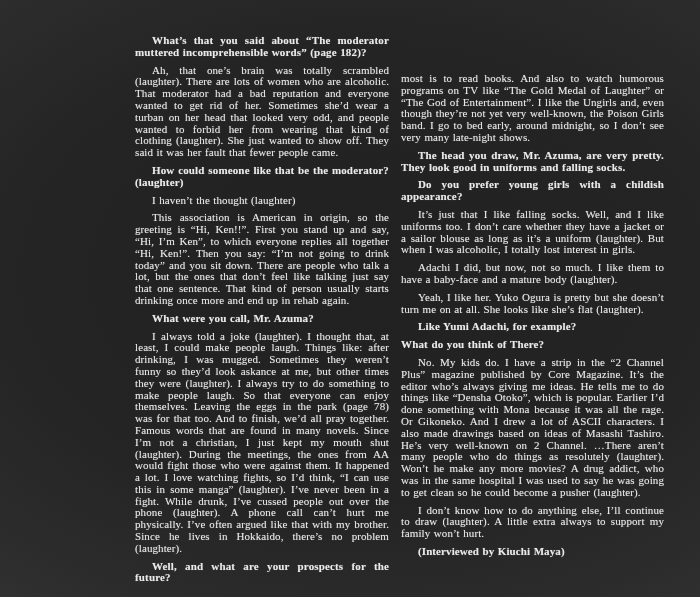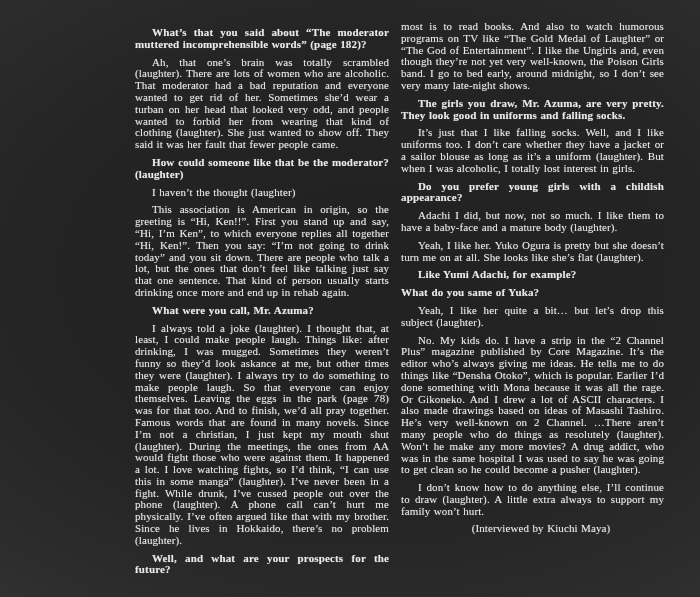--- a/index.html
+++ b/index.html
@@ -12,31 +12,32 @@
     width: 700px;
     height: 597px;
     overflow: hidden;
     background:
       radial-gradient(ellipse 620px 420px at 52% 46%, #212121 0%, #242424 55%, #2c2c2c 85%, #323232 100%);
     font-family: "Liberation Serif", "DejaVu Serif", serif;
     color: #eaeaea;
   }
   .col {
     position: absolute;
-    top: 0;
+    top: 8px;
   }
   .col-left {
     left: 135px;
     width: 254px;
     padding-top: 27px;
   }
   .col-right {
     left: 401px;
     width: 263px;
     padding-top: 21px;
+    margin-top: 44px;
   }
   p.blk {
     margin: 0;
     font-size: 11px;
     line-height: 11.8px;
     text-align: justify;
     text-indent: 17px;
     word-spacing: 0.6px;
     letter-spacing: 0.1px;
     text-shadow: 0 0 1px rgba(235,235,235,0.38);
@@ -45,21 +46,22 @@
     margin-top: 6px;
   }
   p.q {
     font-weight: bold;
     letter-spacing: 0.15px;
   }
   p.no-indent {
     text-indent: 0;
   }
   p.credit {
-    text-align: center;
+    text-align: left;
+    font-weight: bold;
   }
 </style>
 </head>
 <body>
 
 <div class="page">
 
   <div class="col col-left">
     <p class="blk q">What’s that you said about “The moderator muttered incomprehensible words”  (page 182)?</p>
     <p class="blk a">Ah, that one’s brain was totally scrambled (laughter). There are lots of women who are alcoholic.  That moderator had a bad reputation and everyone wanted to get rid of her.  Sometimes she’d wear a turban on her head that looked very odd, and people wanted to forbid her from wearing that kind of clothing (laughter). She just wanted to show off.  They said it was her fault that fewer people came.</p>
@@ -67,26 +69,25 @@
     <p class="blk a">I haven’t the thought (laughter)</p>
     <p class="blk a">This association is American in origin, so the greeting is “Hi, Ken!!”.  First you stand up and say, “Hi, I’m Ken”, to which everyone replies all together “Hi, Ken!”.   Then you say: “I’m not going to drink today” and you sit down. There are people who talk a lot, but the ones that don’t feel like talking just say that one sentence.  That kind of person usually starts drinking once more and end up in rehab again.</p>
     <p class="blk q">What were you call, Mr. Azuma?</p>
     <p class="blk a">I always told a joke (laughter). I thought that, at least, I could make people laugh.  Things like:  after drinking, I was mugged. Sometimes they weren’t funny so they’d look askance at me, but other times they were (laughter).   I always try to do something to make people laugh.  So that everyone can enjoy themselves. Leaving the eggs in the park (page 78) was for that too.  And to finish, we’d all pray together.  Famous words that are found in many novels.  Since I’m not a christian, I just kept my mouth shut (laughter). During the meetings, the ones from AA would fight those who were against them.  It happened a lot.  I love watching fights, so I’d think, “I can use this in some manga” (laughter). I’ve never been in a fight.  While drunk, I’ve cussed people out over the phone (laughter).  A phone call can’t hurt me physically. I’ve often argued like that with my brother.  Since he lives in Hokkaido, there’s no problem (laughter).</p>
     <p class="blk q">Well, and what are your prospects for the future?</p>
 
   </div>
 
   <div class="col col-right">
     <p class="blk a no-indent">most is to read books.  And also to watch humorous programs on TV like “The Gold Medal of Laughter” or “The God of Entertainment”.  I like the Ungirls and, even though they’re not yet very well-known, the Poison Girls band.  I go to bed early, around midnight, so I don’t see very many late-night shows.</p>
-    <p class="blk q">The girls you draw, Mr. Azuma, are very pretty.  They look good in uniforms and falling socks.</p>
+    <p class="blk q">The head you draw, Mr. Azuma, are very pretty.  They look good in uniforms and falling socks.</p>
+    <p class="blk q">Do you prefer young girls with a childish appearance?</p>
     <p class="blk a">It’s just that I like falling socks.  Well, and I like uniforms too. I don’t care whether they have a jacket or a sailor blouse as long as it’s a uniform (laughter).  But when I was alcoholic, I totally lost interest in girls.</p>
-    <p class="blk q">Do you prefer young girls with a childish appearance?</p>
     <p class="blk a">Adachi I did, but now, not so much.  I like them to have a baby-face and a mature body (laughter).</p>
     <p class="blk a">Yeah, I like her. Yuko Ogura is pretty but she doesn’t turn me on at all.  She looks like she’s flat (laughter).</p>
     <p class="blk q">Like Yumi Adachi, for example?</p>
-    <p class="blk q no-indent">What do you same of Yuka?</p>
-    <p class="blk a">Yeah, I like her quite a bit… but let’s drop this subject (laughter).</p>
+    <p class="blk q no-indent">What do you think of There?</p>
     <p class="blk a">No. My kids do.  I have a strip in the “2 Channel Plus” magazine published by Core Magazine. It’s the editor who’s always giving me ideas.  He tells me to do things like “Densha Otoko”, which is popular.  Earlier I’d done something with Mona because it was all the rage. Or Gikoneko. And I drew a lot of ASCII characters.  I also made drawings based on ideas of Masashi Tashiro. He’s very well-known on 2 Channel. …There aren’t many people who do things as resolutely (laughter). Won’t he make any more movies? A drug addict, who was in the same hospital I was used to say he was going to get clean so he could become a pusher (laughter).</p>
     <p class="blk a">I don’t know how to do anything else, I’ll continue to draw (laughter). A little extra always to support my family won’t hurt.</p>
     <p class="blk a credit">(Interviewed by Kiuchi Maya)</p>
   </div>
 
 </div>
 
 </body></html>

